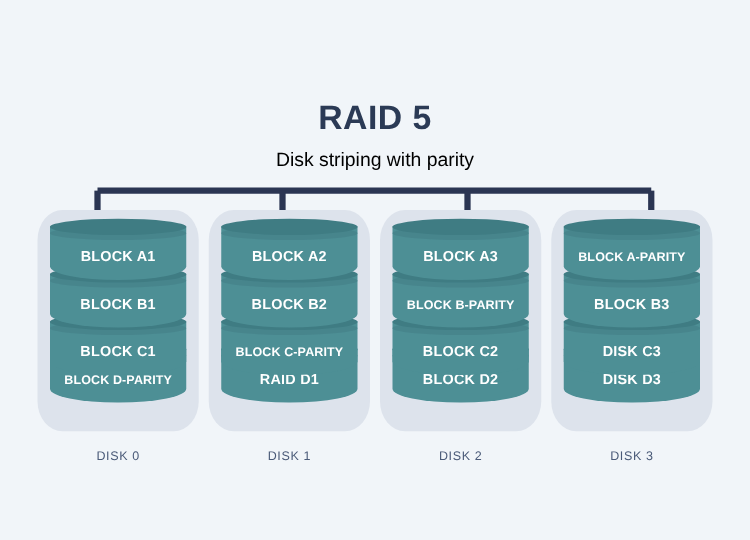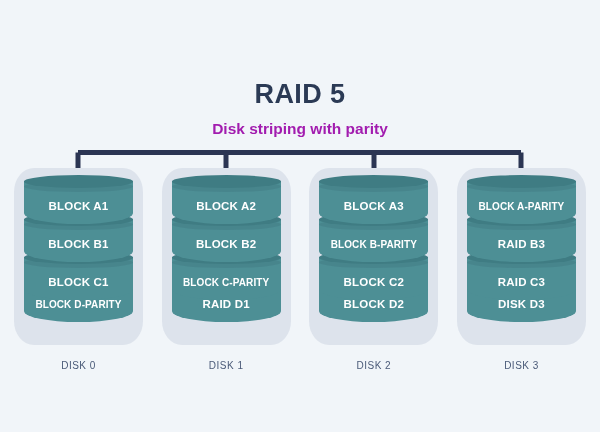--- a/index.html
+++ b/index.html
@@ -36,22 +36,22 @@
     font-weight: bold;
     color: #2B3A55;
     letter-spacing: 0.4px;
     line-height: 32px;
     margin-top: 40px;
   }
 
   #subtitle {
     margin-top: 9px;
     font-size: 15.5px;
-    font-weight: bold;
-    color: #a21caf;
+    font-weight: normal;
+    color: #000000;
     line-height: 19px;
   }
 
   
   #bus {
     position: absolute;
     left: 0;
     top: 148px;
     width: 600px;
     height: 36px;
@@ -60,21 +60,21 @@
 
   
   #disk-row {
     position: absolute;
     top: 168px;
     left: 0;
     width: 600px;
     height: 215px;
     display: flex;
     justify-content: space-between;
-    padding: 0 14px;
+    padding: 0 30px;
   }
 
   .disk {
     position: relative;
     width: 129px;
     height: 215px;
   }
 
   .disk-backdrop {
     position: absolute;
@@ -293,27 +293,27 @@
           <div class="block">
             <div class="cyl-body"></div>
             <div class="cyl-shade"></div>
             <div class="cyl-top"></div>
             <div class="block-label parity">BLOCK A-PARITY</div>
           </div>
           <div class="block">
             <div class="cyl-body"></div>
             <div class="cyl-shade"></div>
             <div class="cyl-top"></div>
-            <div class="block-label">RAID B3</div>
-          </div>
-          <div class="block">
-            <div class="cyl-body"></div>
-            <div class="cyl-shade"></div>
-            <div class="cyl-top"></div>
-            <div class="block-label">RAID C3</div>
+            <div class="block-label">BLOCK B3</div>
+          </div>
+          <div class="block">
+            <div class="cyl-body"></div>
+            <div class="cyl-shade"></div>
+            <div class="cyl-top"></div>
+            <div class="block-label">DISK C3</div>
           </div>
           <div class="block">
             <div class="cyl-body"></div>
             <div class="cyl-shade"></div>
             <div class="cyl-top"></div>
             <div class="block-label">DISK D3</div>
           </div>
         </div>
         <div class="disk-name">DISK 3</div>
       </div>

